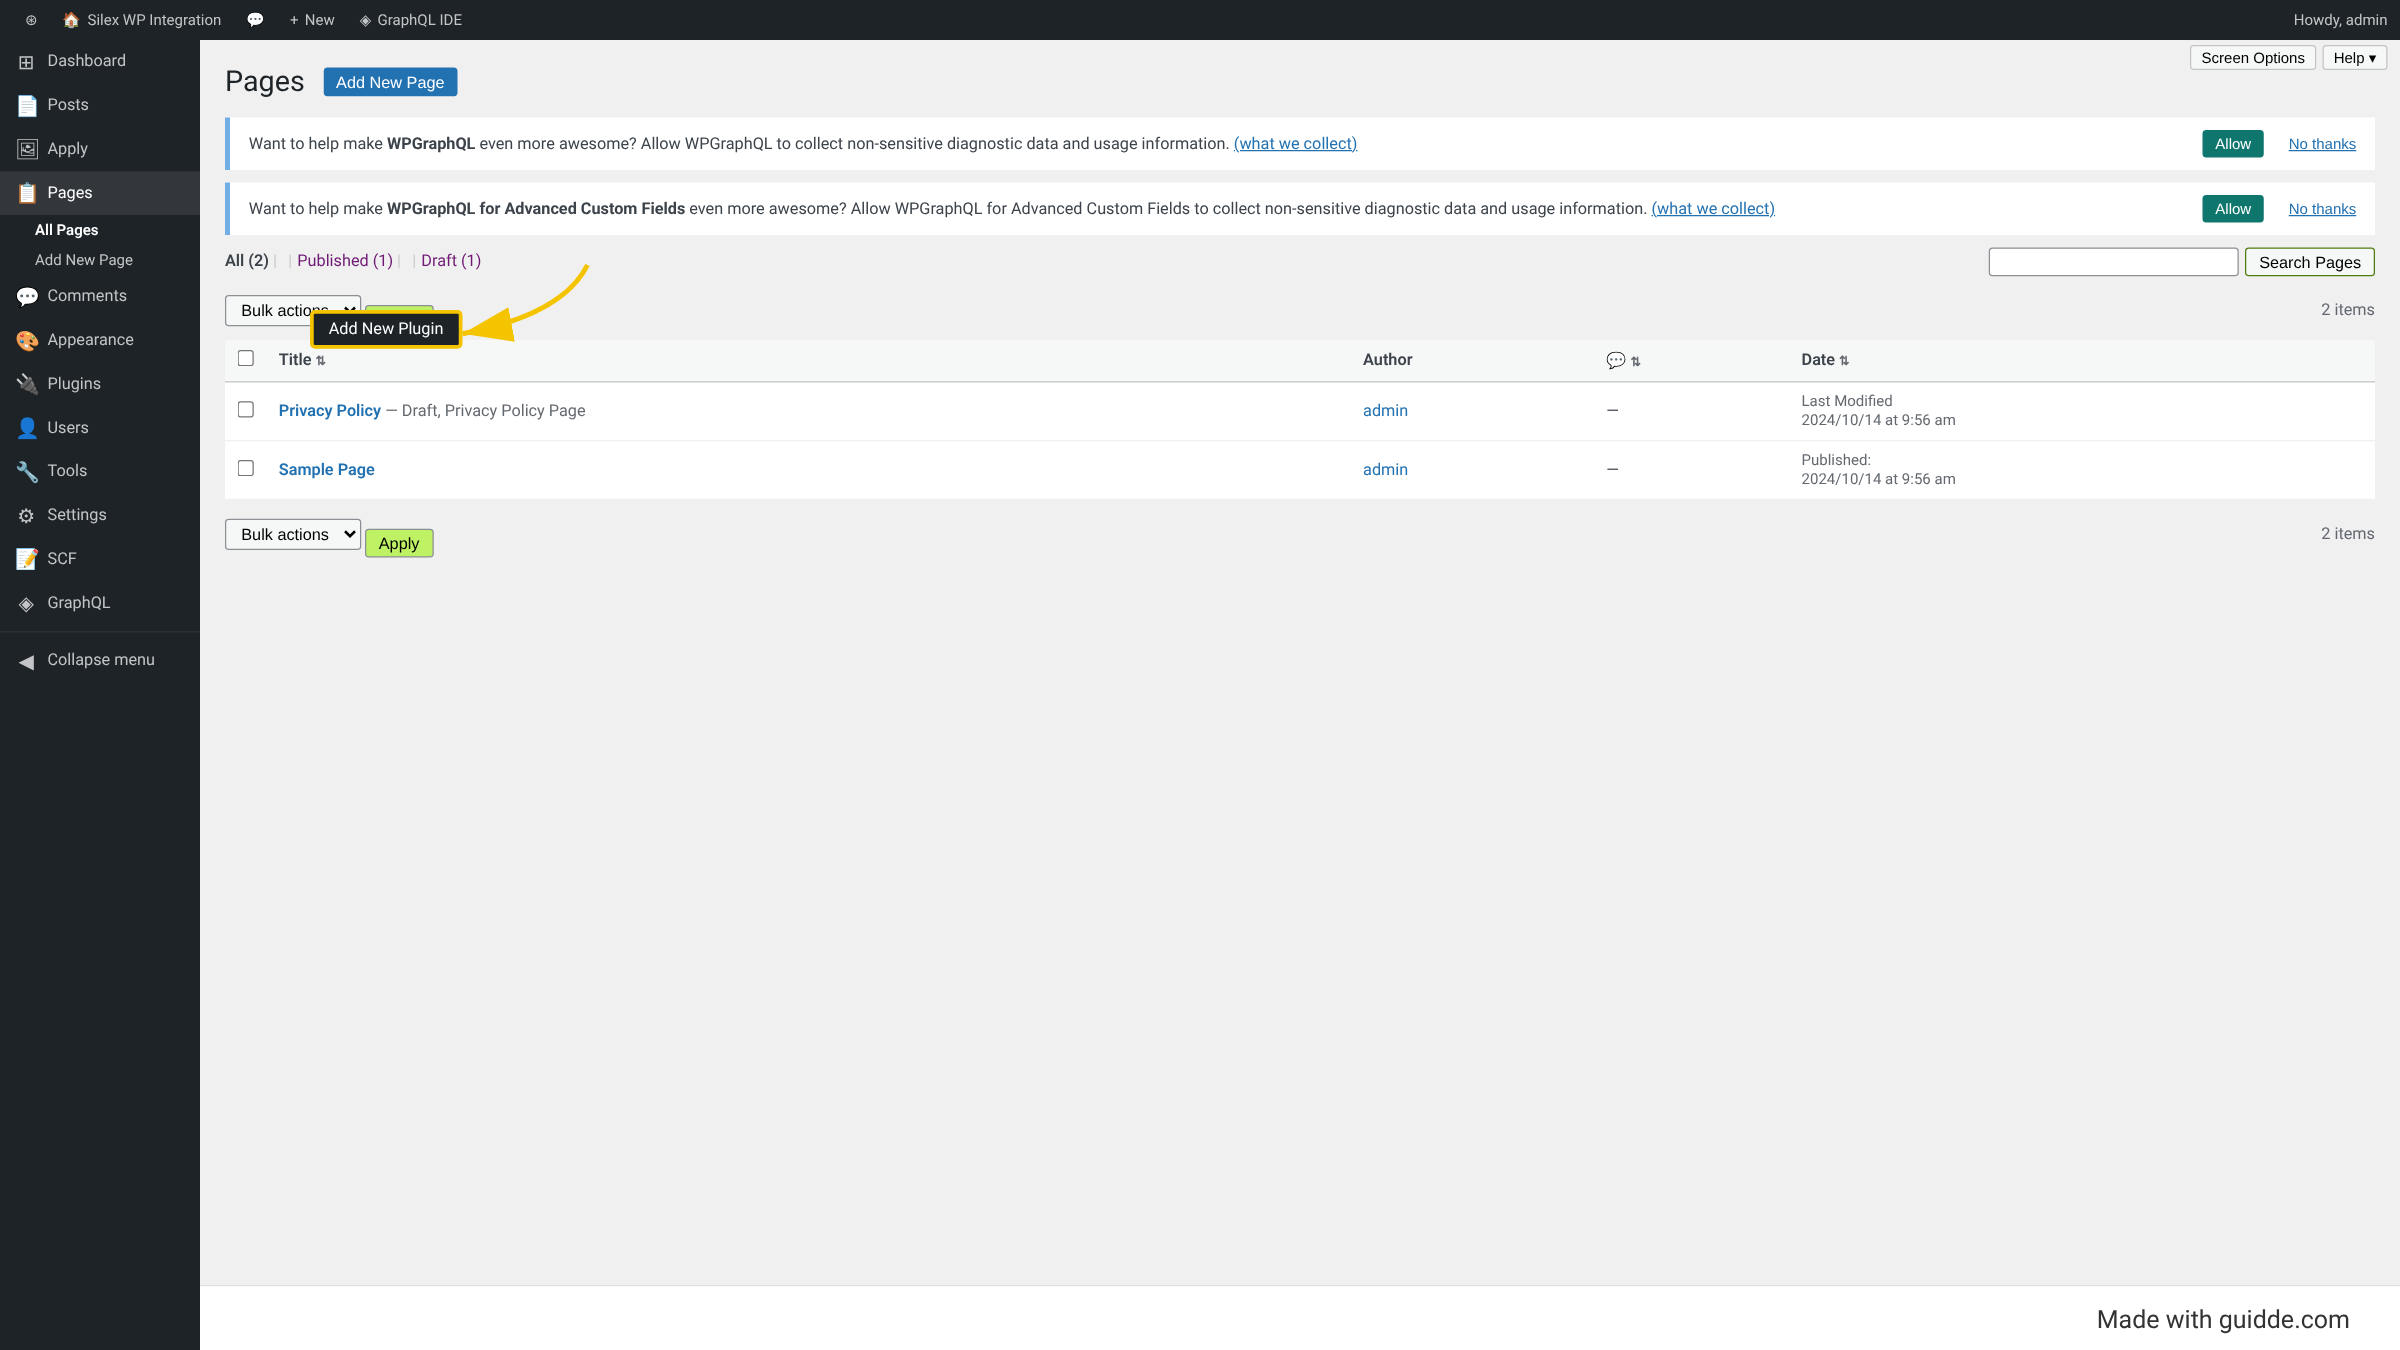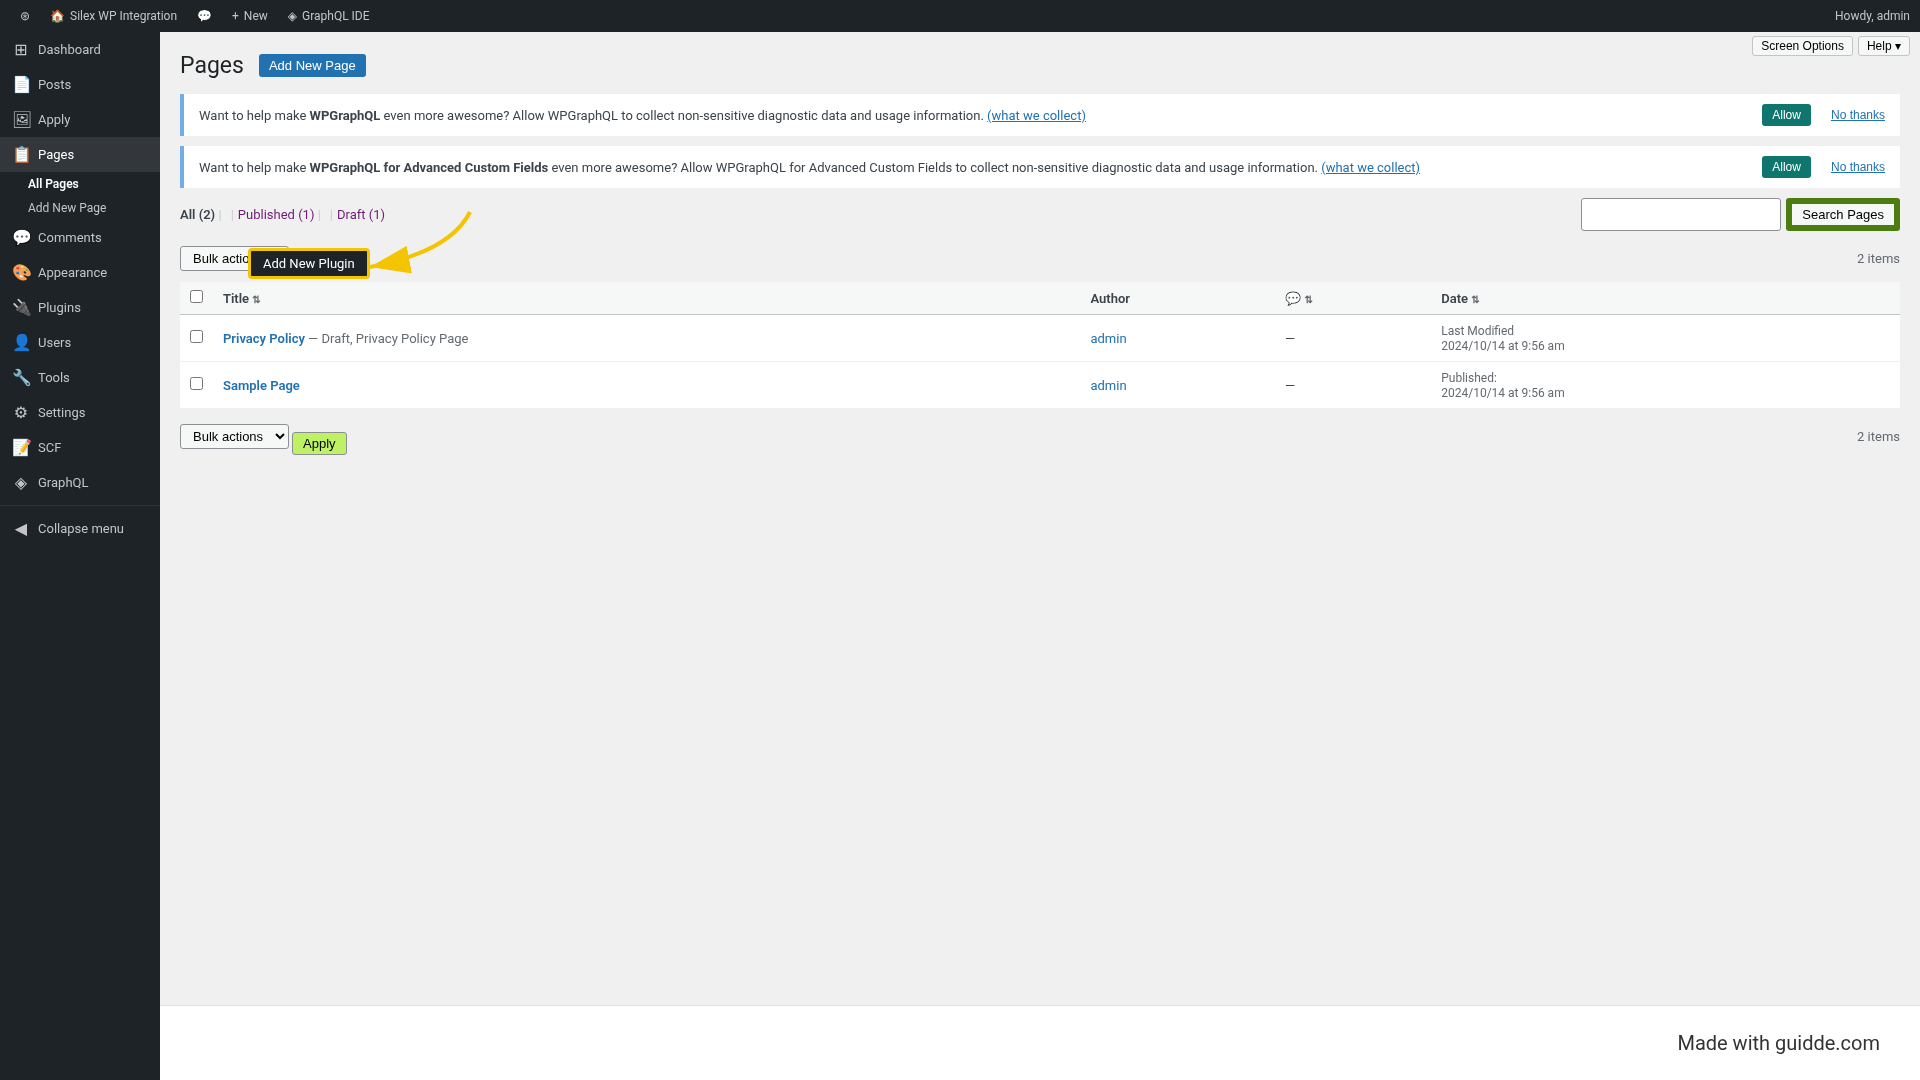--- a/index.html
+++ b/index.html
@@ -93,21 +93,21 @@
     .filter-link { color: #701a75; text-decoration: none; padding: 0 5px 0 0; }
     .filter-link::after { content: ' | '; color: #ccc; }
     .filter-link:last-child::after { content: ''; }
     .filter-link.current { color: #3c434a; font-weight: 600; }
     .search-area { display: flex; gap: 5px; }
     .search-input {
       border: 1px solid #8c8f94; padding: 3px 8px; font-size: 13px;
       width: 200px; border-radius: 3px;
     }
     .search-btn {
-      background: #f6f7f7; border: 6px solid #4d7c0f;
+      background: #f6f7f7; border: 1px solid #4d7c0f;
       padding: 3px 10px; cursor: pointer; font-size: 13px; border-radius: 3px;
     }
 
     
     .table-actions {
       display: flex; align-items: center; justify-content: space-between;
       margin-bottom: 5px;
     }
     .bulk-actions-area { display: flex; gap: 3px; align-items: center; }
     .bulk-select {
@@ -177,21 +177,21 @@
       top: 160px;
       left: 130px;
       z-index: 201;
       pointer-events: none;
     }
 
     
     .footer-bar {
       position: fixed;
       bottom: 0; left: 0; right: 0;
-      height: 75px;
+      height: 52px;
       background: #fff;
       display: flex; align-items: center; justify-content: space-between;
       padding: 0 40px;
       border-top: 1px solid #e0e0e0;
     }
     .footer-logo { color: #e63329; font-size: 28px; font-weight: 700; }
     .footer-text { color: #333; font-size: 20px; }
   </style>
 </head>
 <body>

